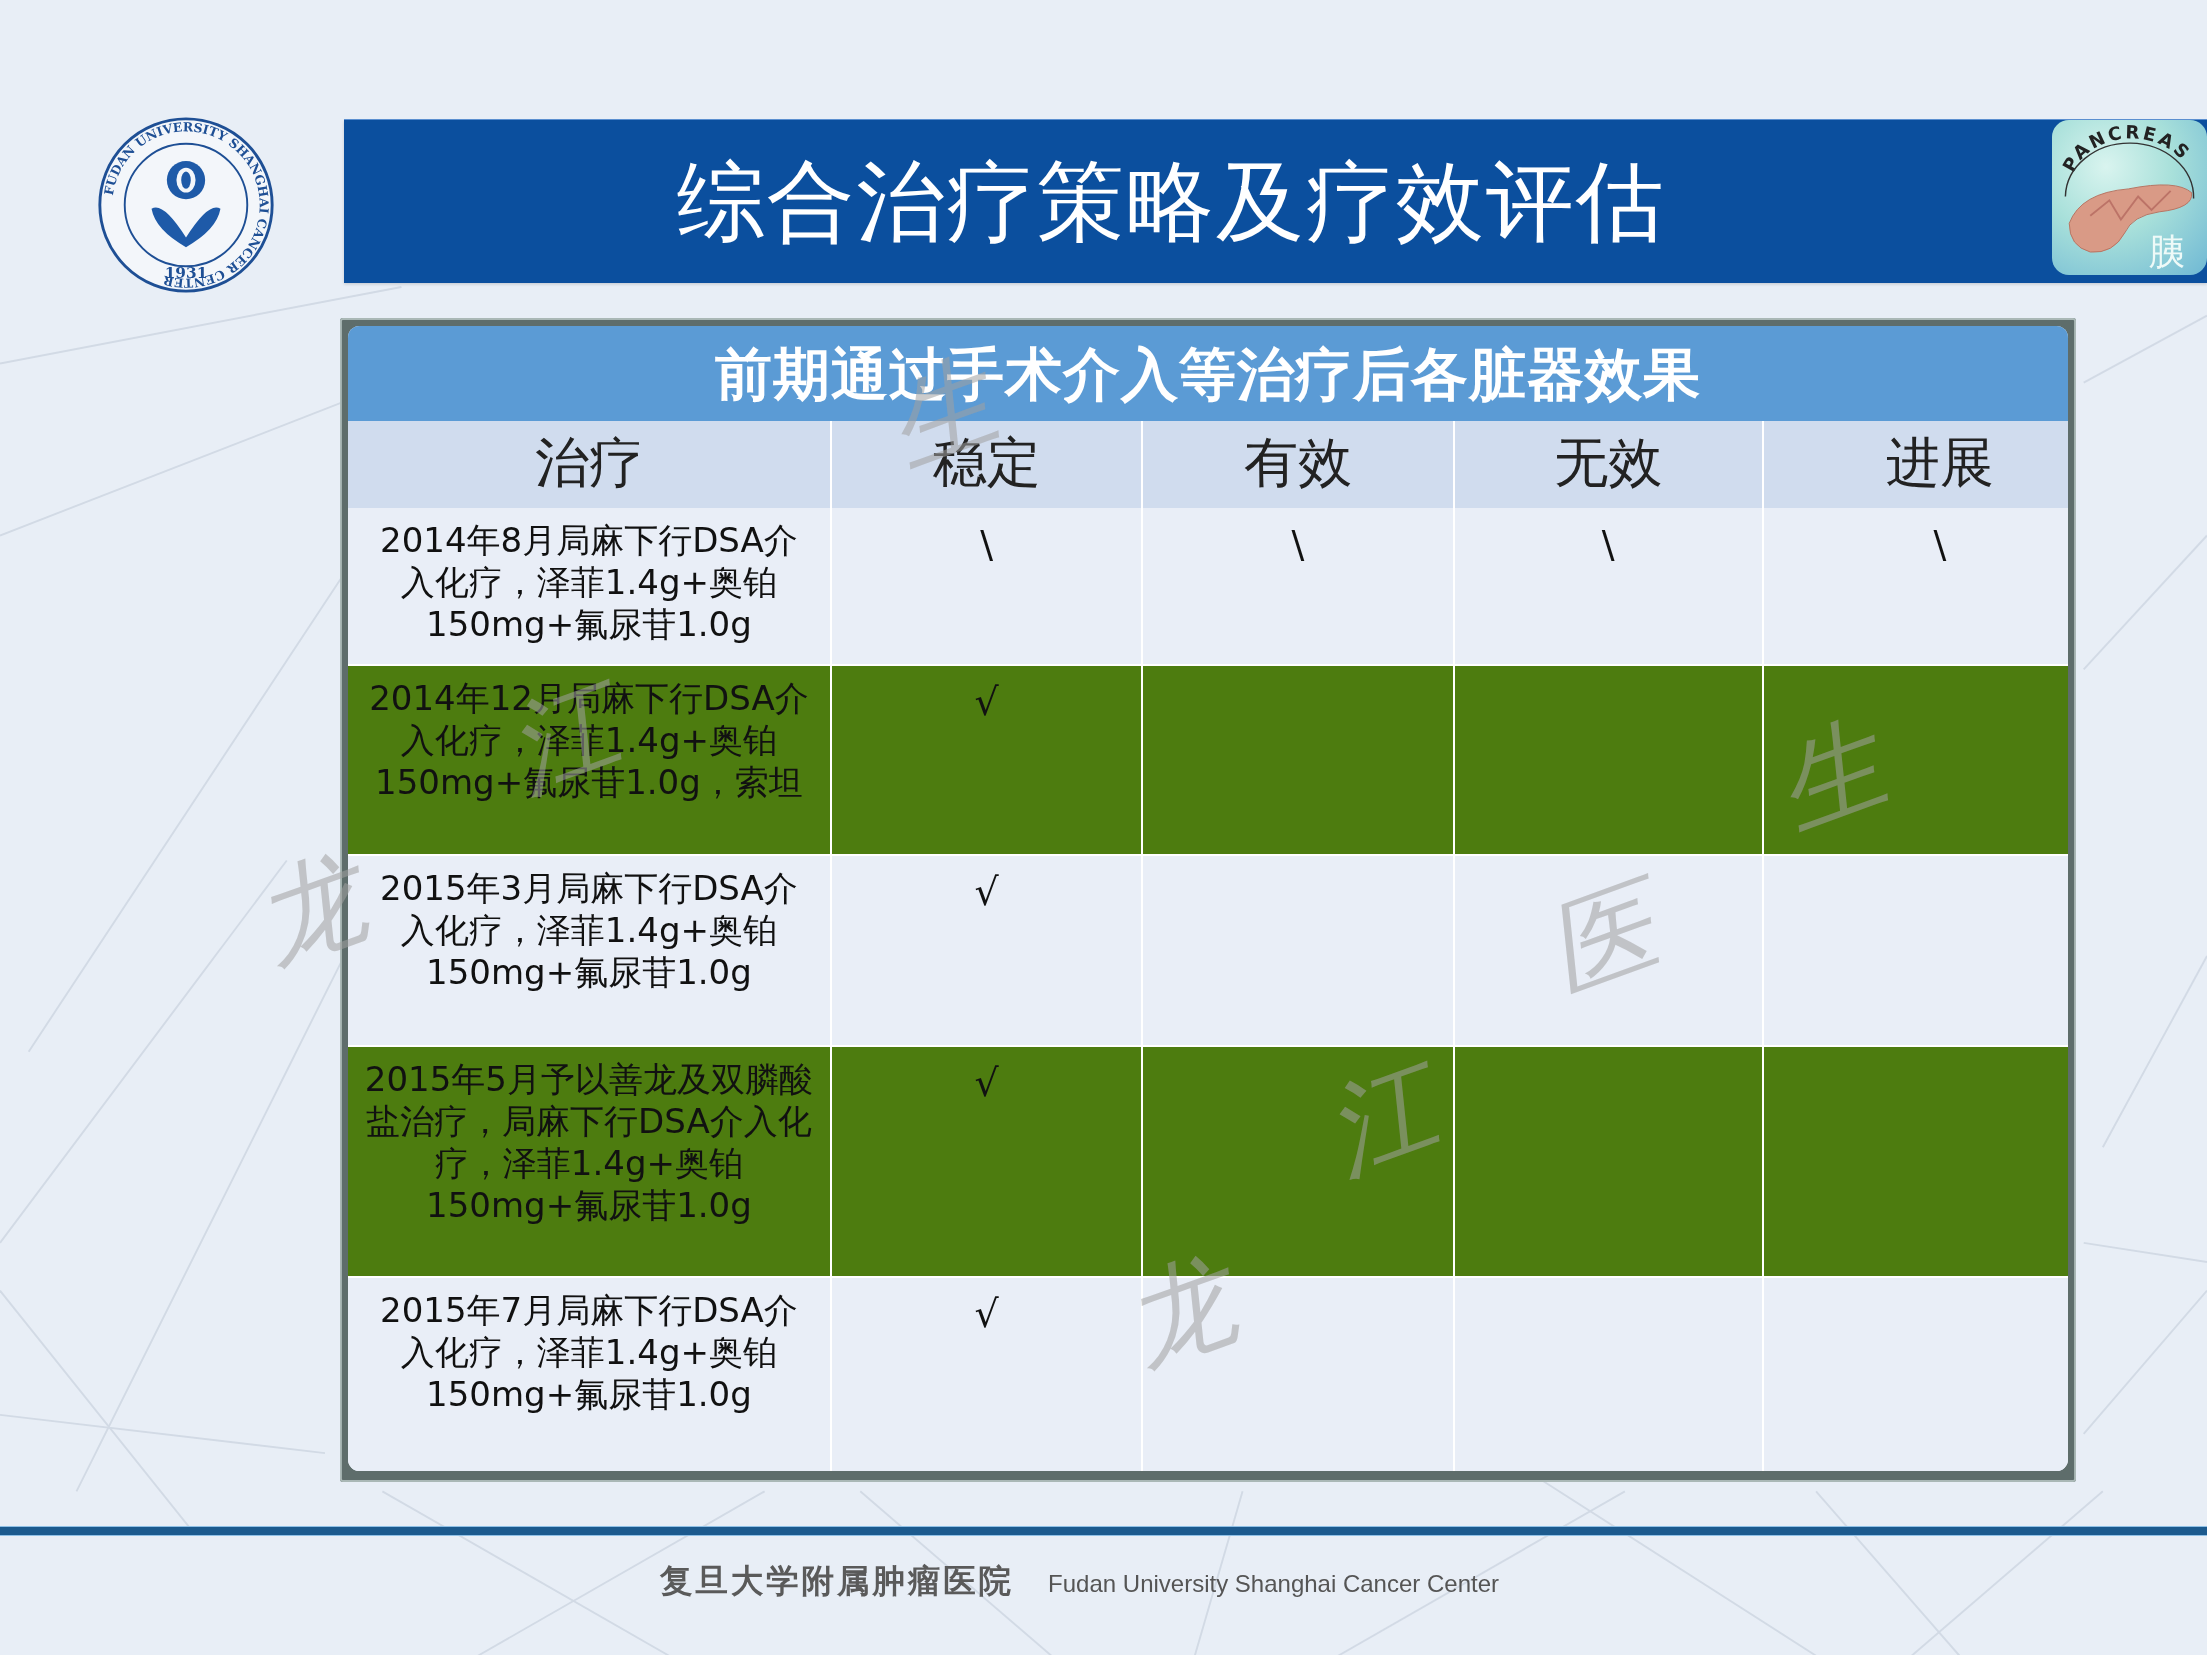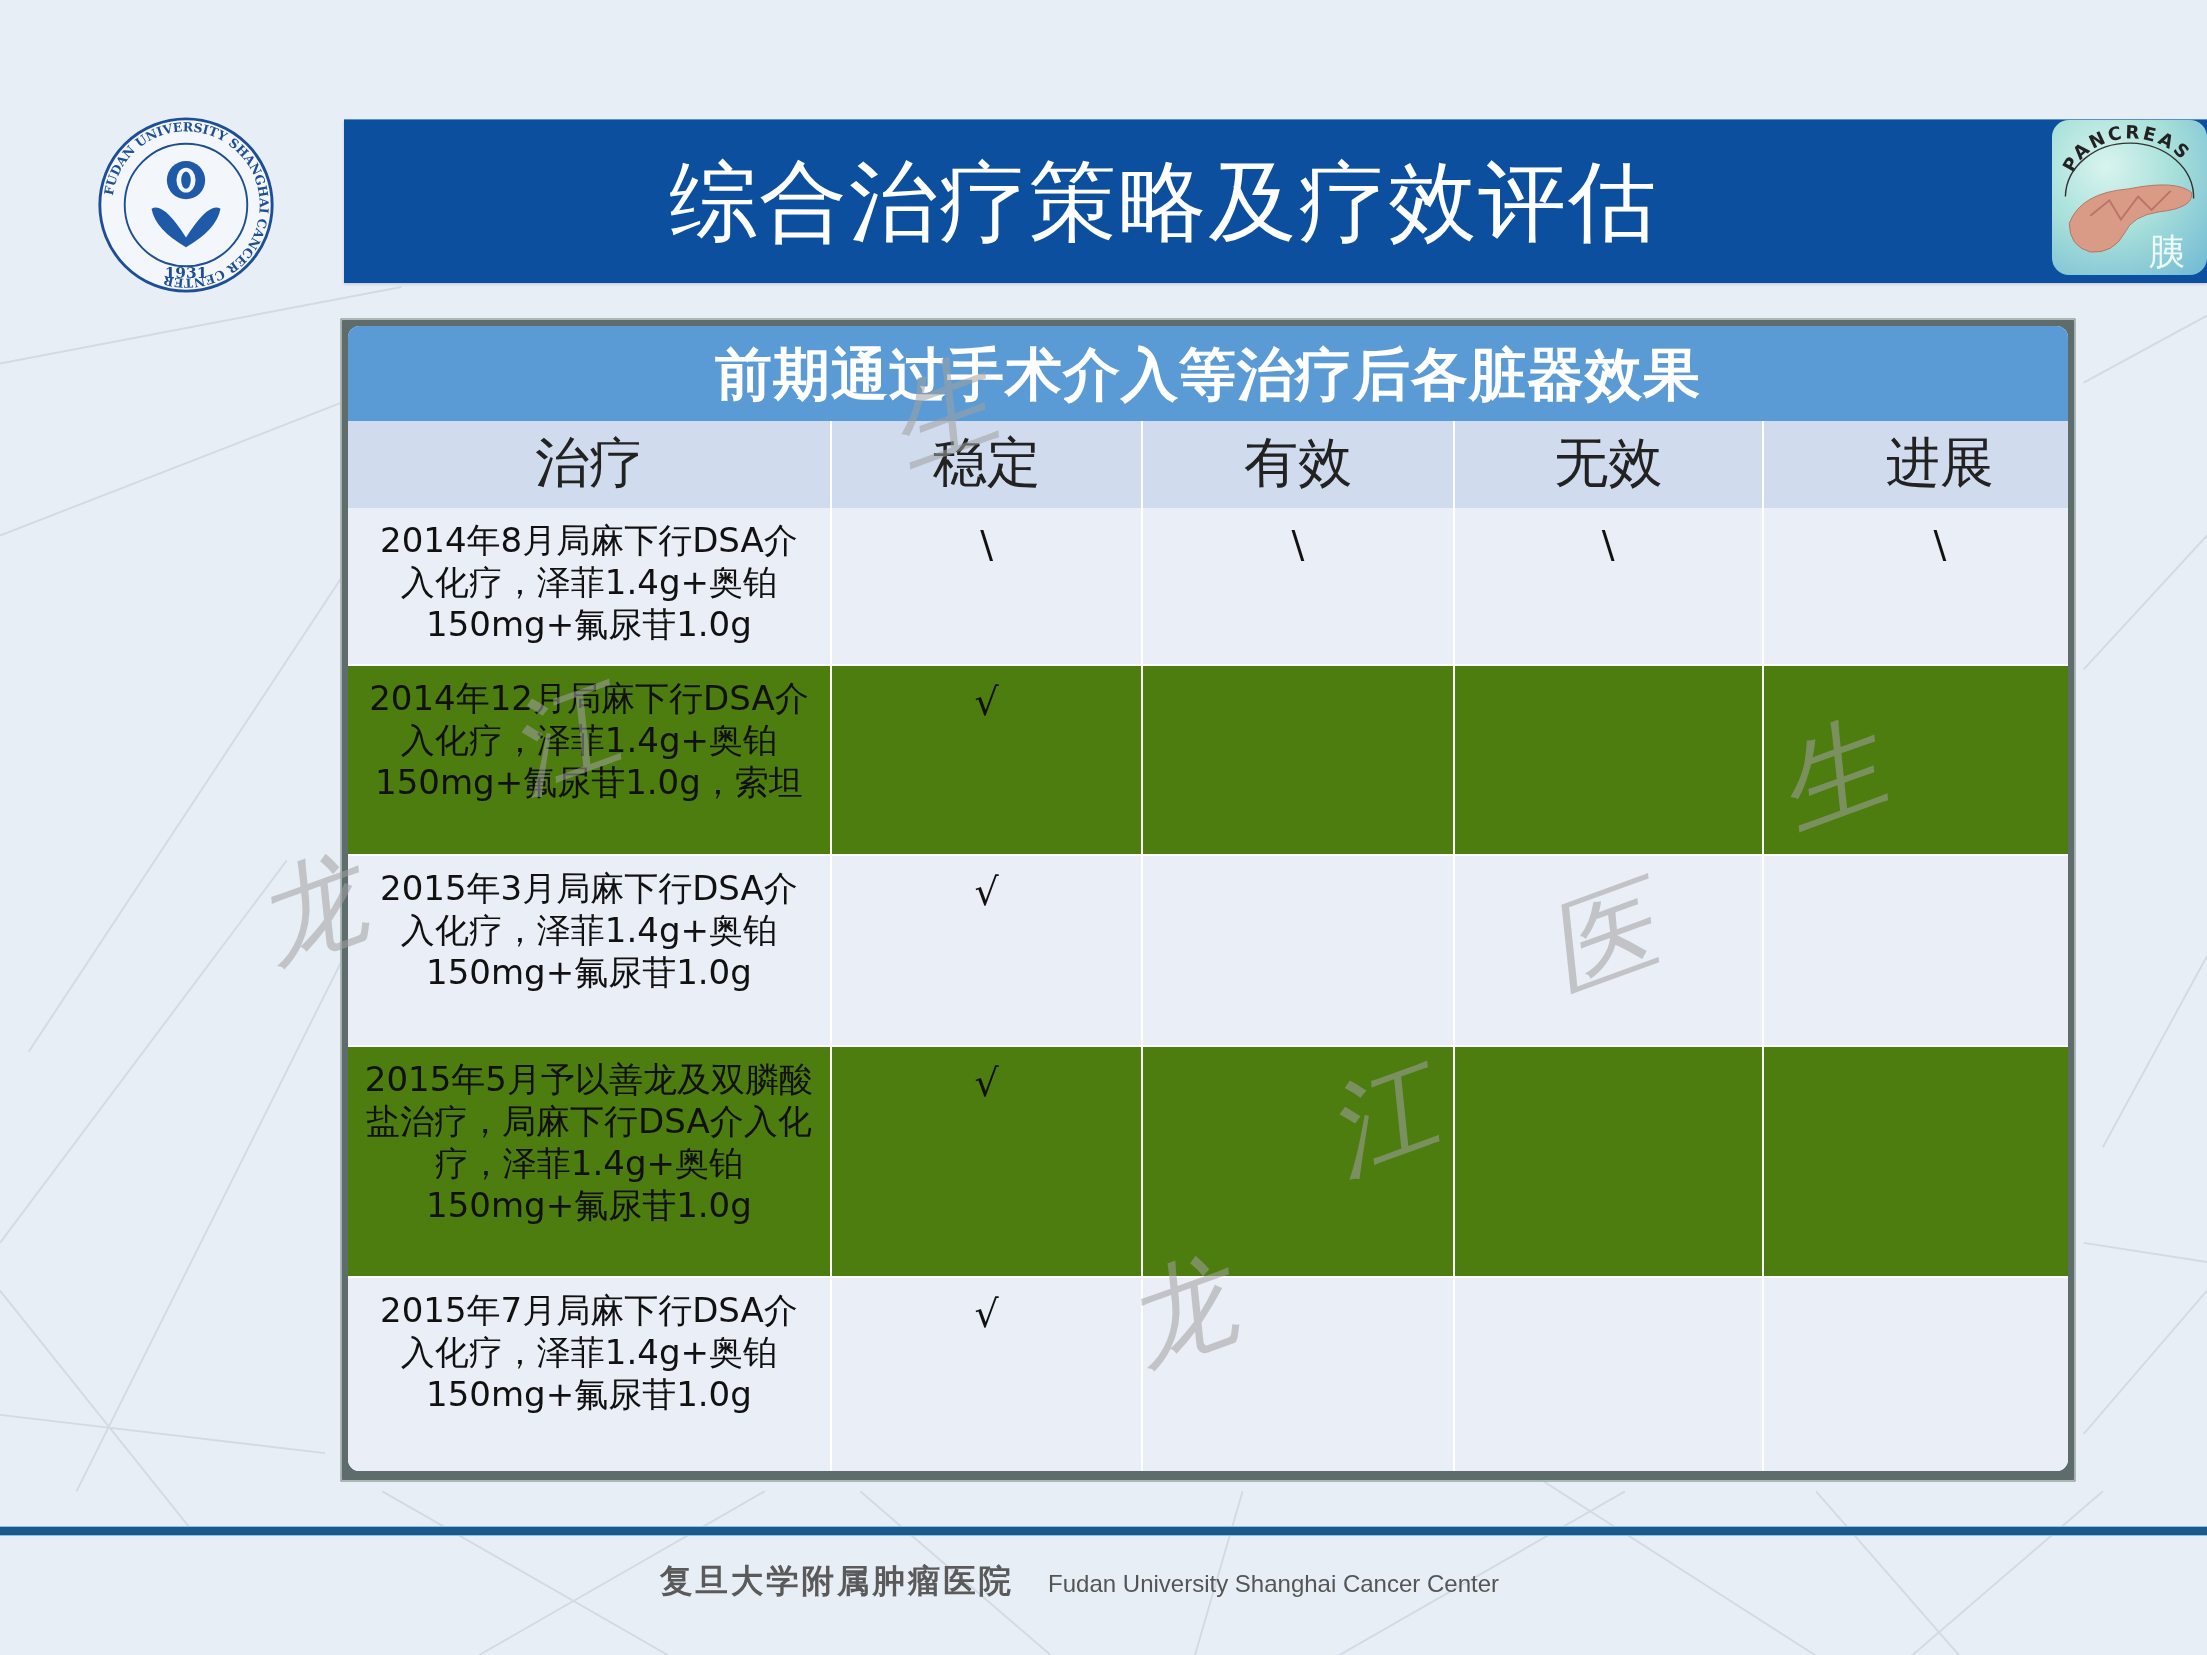--- a/index.html
+++ b/index.html
@@ -12,21 +12,21 @@
   
   .logo { position: absolute; left: 96px; top: 115px; width: 180px; height: 180px; }
   
   .title-bar {
     position: absolute; left: 344px; top: 119px; width: 1863px; height: 163px;
     background: #0b4f9e; border-top: 1.9px solid #5b8fd0;
     box-shadow: 0 1.9px 2.9px rgba(0,0,0,0.15);
   }
   .title-text {
     position: absolute; left: 325px; top: 0; width: 1004px; height: 163px;
-    line-height: 163px; color: #ffffff;
+    line-height: 163px; text-align: center; color: #ffffff;
     font-size: 88px; letter-spacing: 1.9px; font-family: "DejaVu Sans", sans-serif;
   }
   .pancreas-badge {
     position: absolute; left: 2052px; top: 120px; width: 155px; height: 155px;
     border-radius: 17px;
     background: radial-gradient(circle at 35% 30%, #d9f4ef 0%, #a8e0da 45%, #6fb8d4 100%);
     overflow: hidden;
   }
   
   .table-frame {

